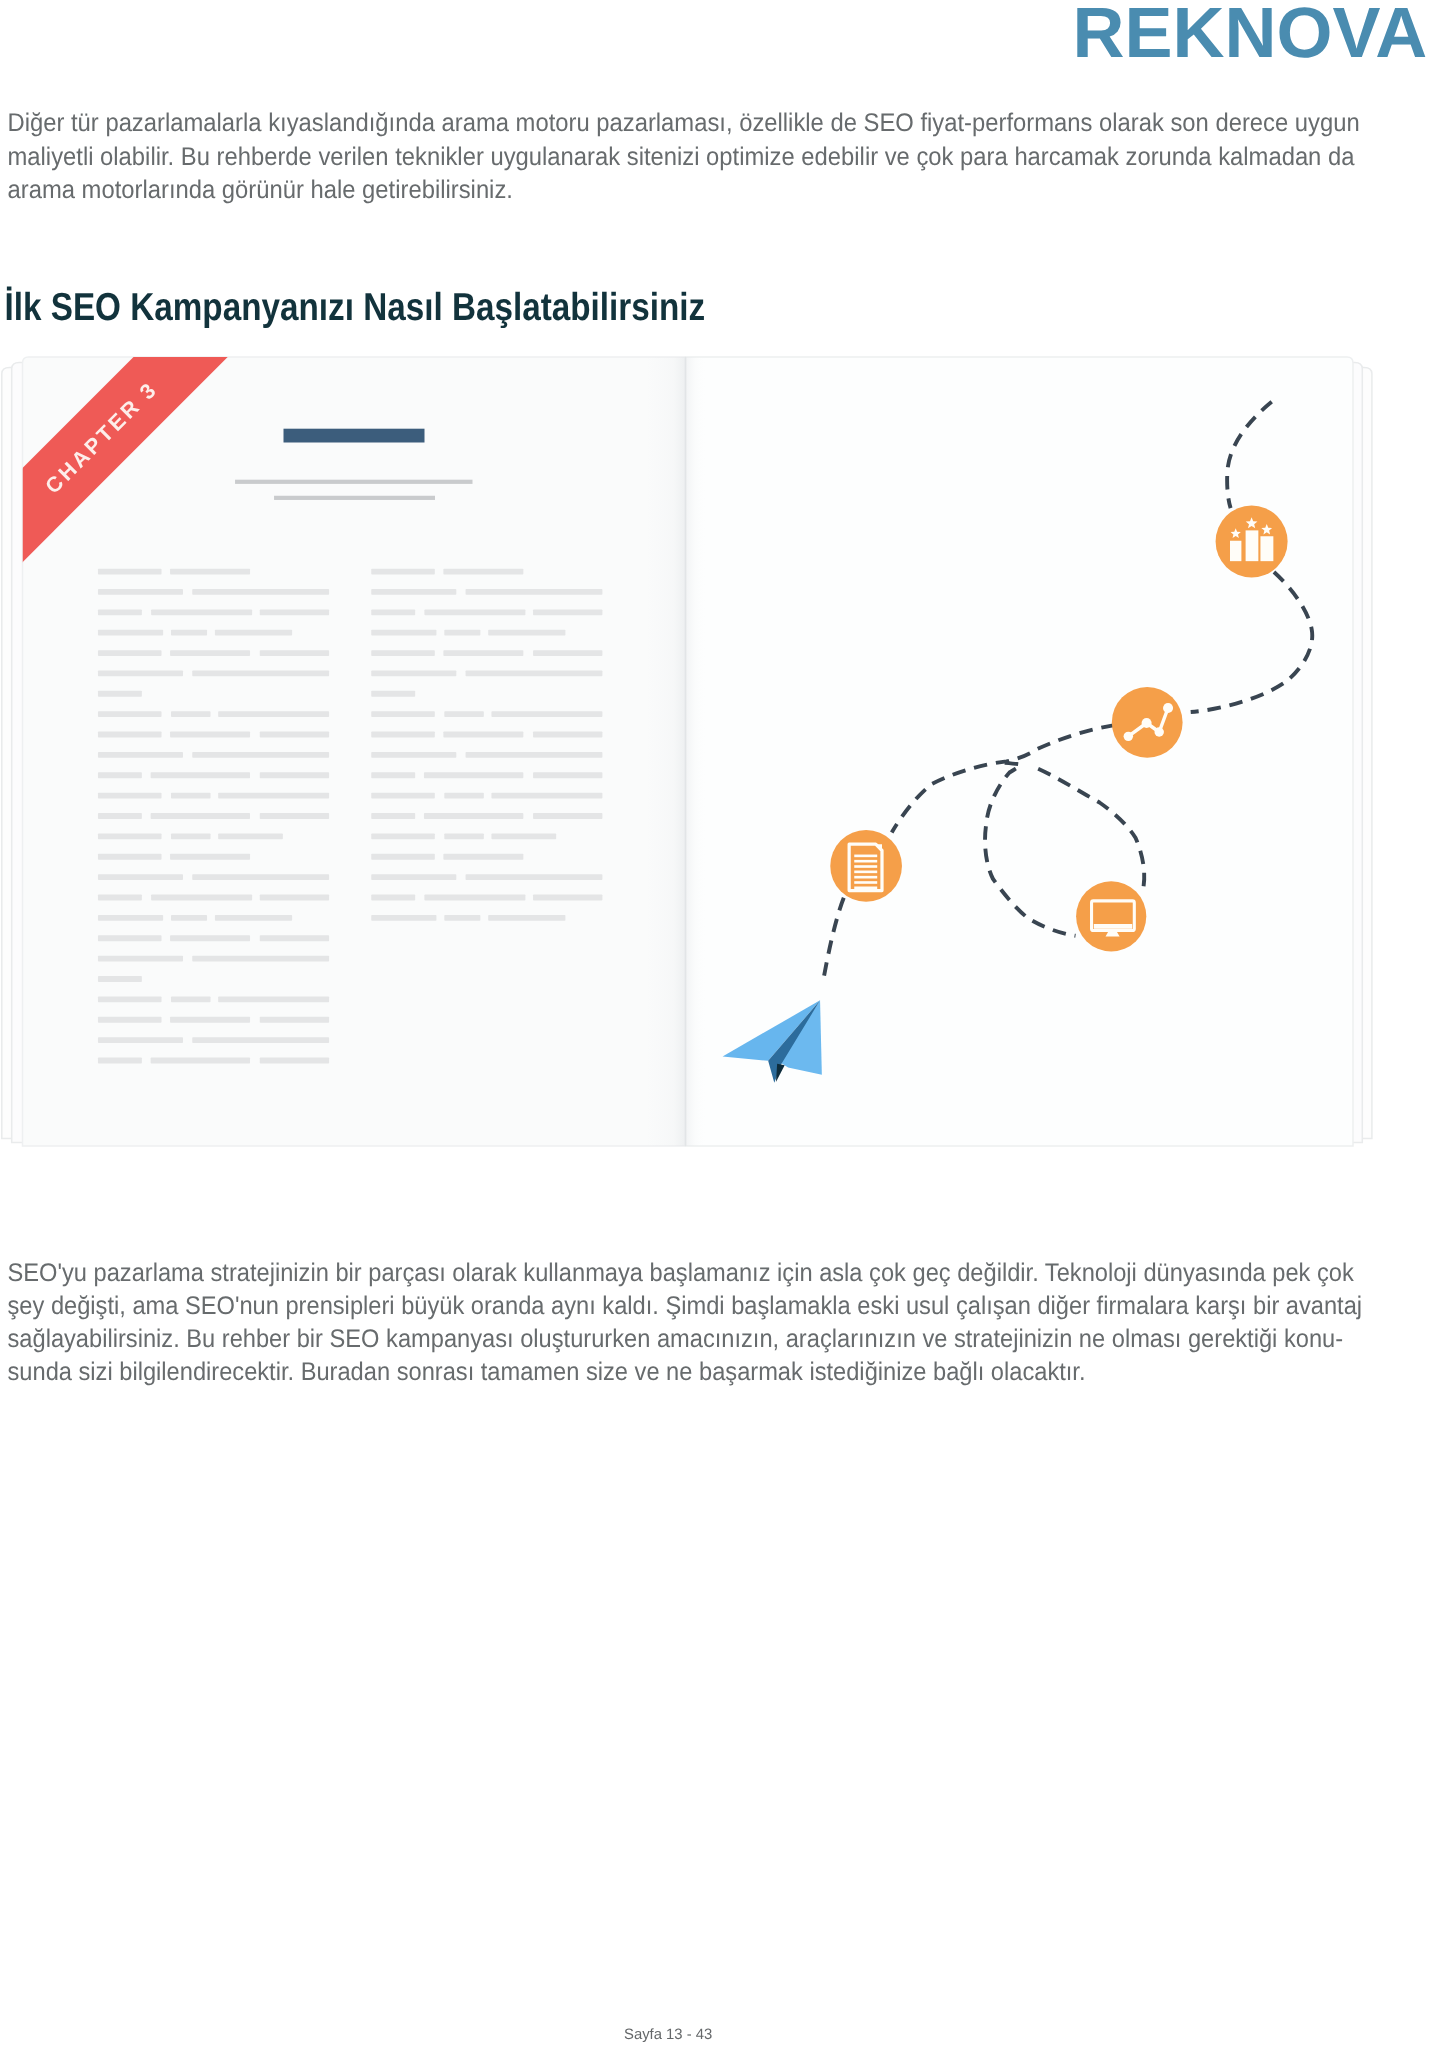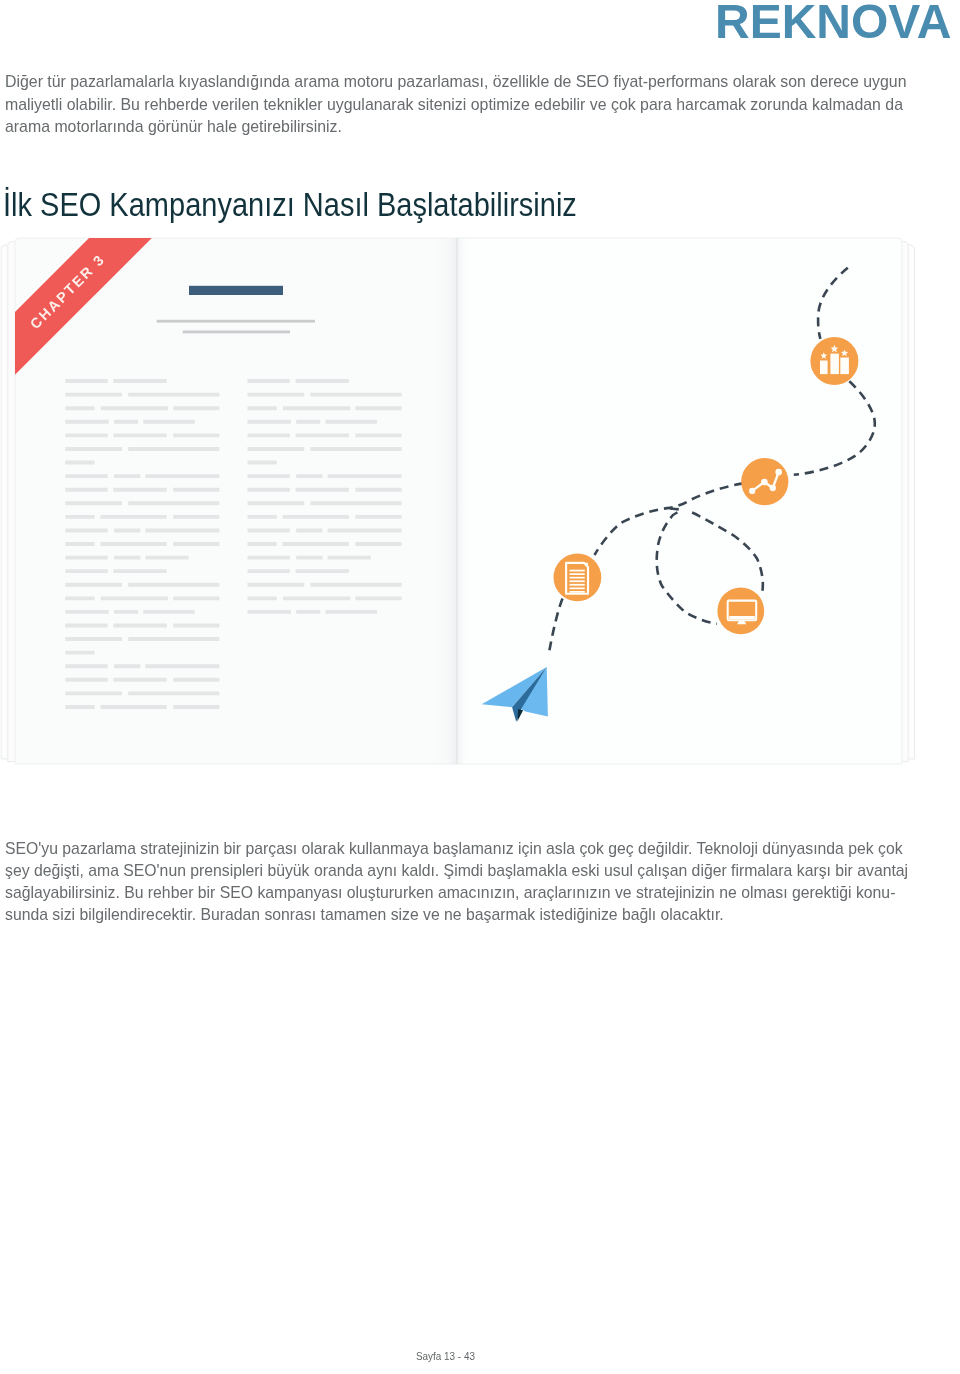--- a/index.html
+++ b/index.html
@@ -13,21 +13,21 @@
   .logo{position:absolute;left:715px;top:-5px;width:244px;height:48px;}
   .logo svg{display:block;}
 
   
   .textblock{position:absolute;}
   .textblock .ln{white-space:pre;display:block;transform-origin:left top;}
 
   #intro{left:5px;top:71.2px;font-size:17px;color:#676b6d;}
   #intro .ln{height:22.5px;line-height:22.5px;transform:scaleX(0.9335);}
 
-  #heading{left:3.4px;top:191.2px;font-size:34px;color:#12333c;font-weight:400;}
+  #heading{left:3.4px;top:191.2px;font-size:26px;color:#12333c;font-weight:700;}
   #heading .ln{height:26px;line-height:26px;transform:scaleX(0.853);}
 
   #bodytext{left:5px;top:838.2px;font-size:17px;color:#676b6d;}
   #bodytext .ln{height:21.95px;line-height:21.95px;transform:scaleX(0.9275);}
 
   
   .footer{position:absolute;left:415.5px;top:1351.2px;font-size:10px;color:#646769;}
   .footer span{display:inline-block;transform:scaleX(0.99);transform-origin:left top;white-space:pre;}
 
   

